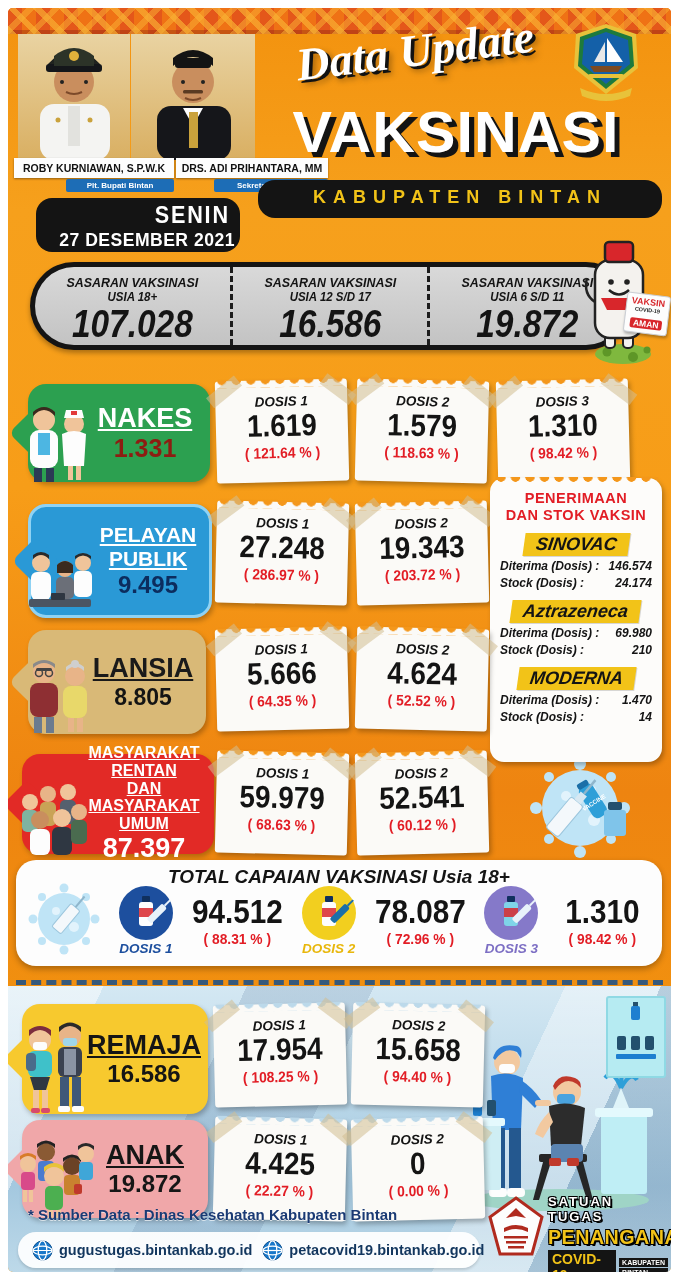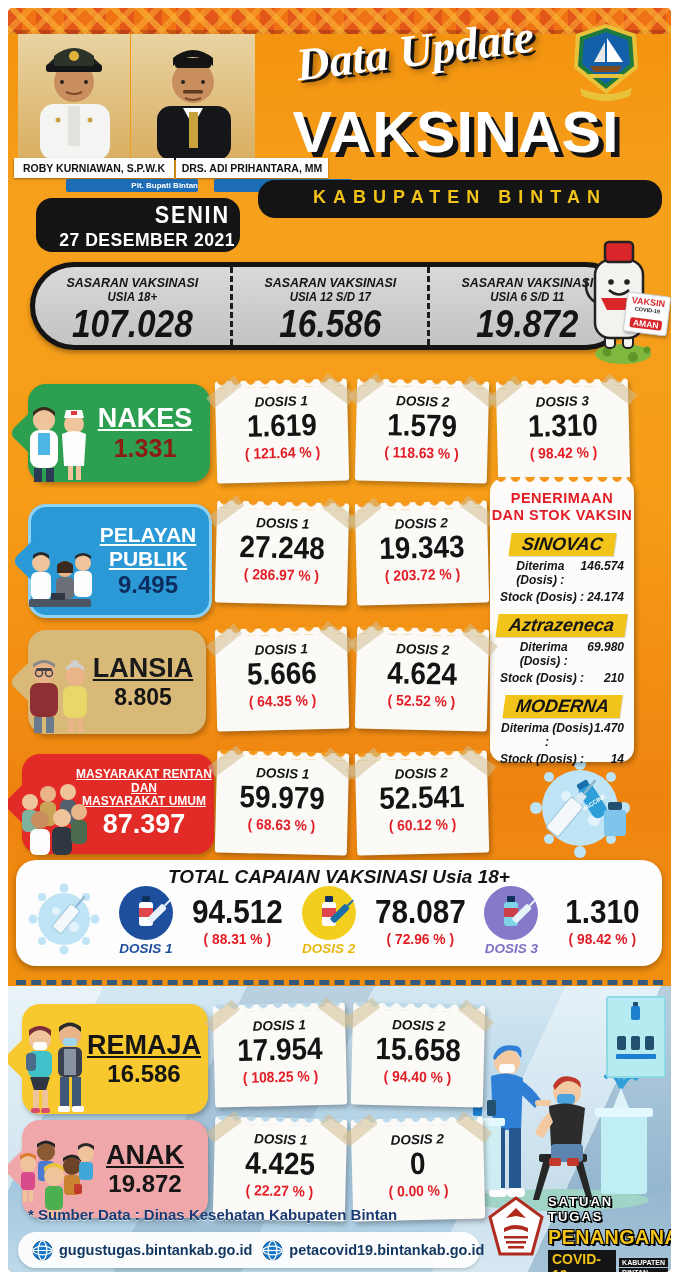--- a/index.html
+++ b/index.html
@@ -16,21 +16,21 @@
 
   
   .photo{position:absolute;top:26px;height:126px;overflow:hidden;background:linear-gradient(180deg,#e9d3a2,#d9af62);}
   .photo svg{position:absolute;bottom:0;left:0;}
   .p1{left:10px;width:112px;}
   .p2{left:123px;width:124px;}
   .plate{position:absolute;background:#fdfdfd;color:#111;font-weight:900;font-size:10.5px;line-height:20px;text-align:center;
     box-shadow:0 1px 2px rgba(0,0,0,.4);white-space:nowrap;}
   .plate1{left:6px;top:150px;width:160px;}
   .plate2{left:168px;top:150px;width:152px;}
-  .badge{position:absolute;background:#1d6db6;color:#fff;font-weight:800;font-size:8px;line-height:13px;text-align:right;border-radius:2px;padding-left:24px;}
+  .badge{position:absolute;background:#1d6db6;color:#fff;font-weight:800;font-size:8px;line-height:13px;text-align:center;border-radius:2px;}
   .badge1{left:58px;top:171px;width:108px;}
   .badge2{left:206px;top:171px;width:114px;}
 
   
   .logo{position:absolute;left:560px;top:14px;width:76px;height:82px;}
 
   
   .script-title{position:absolute;left:242px;top:16px;width:330px;text-align:center;
     font-family:"Liberation Serif",serif;font-style:italic;font-weight:700;font-size:46px;color:#fff;
     transform:rotate(-7deg);text-shadow:3px 3px 0 #121212,5px 5px 6px rgba(0,0,0,.35);}
@@ -69,21 +69,21 @@
   .cat-nakes{left:20px;top:376px;width:182px;height:98px;background:#2ca050;}
   .cat-nakes .cat-name{color:#fff;font-size:27px;padding-left:52px;}
   .cat-nakes .cat-target{color:#8d1d12;font-size:25px;padding-left:52px;}
   .cat-pelayan{left:20px;top:496px;width:178px;height:108px;background:#2a99d6;border:3px solid #8fd2f3;}
   .cat-pelayan .cat-name{color:#fff;font-size:21px;padding-left:56px;}
   .cat-pelayan .cat-target{color:#0c2c5e;font-size:24px;padding-left:56px;}
   .cat-lansia{left:20px;top:622px;width:178px;height:104px;background:#d9b977;}
   .cat-lansia .cat-name{color:#1a1a1a;font-size:27px;padding-left:52px;}
   .cat-lansia .cat-target{color:#141414;font-size:23px;padding-left:52px;}
   .cat-masy{left:14px;top:746px;width:192px;height:100px;background:#e22a26;}
-  .cat-masy .cat-name{color:#fff;font-size:12px;padding-left:52px;}
+  .cat-masy .cat-name{color:#fff;font-size:16px;padding-left:52px;}
   .cat-masy .cat-target{color:#fff;font-size:27px;padding-left:52px;}
   .cat-remaja{left:14px;top:996px;width:186px;height:110px;background:#f7c92e;}
   .cat-remaja .cat-name{color:#151515;font-size:27px;padding-left:58px;}
   .cat-remaja .cat-target{color:#151515;font-size:24px;padding-left:58px;}
   .cat-anak{left:14px;top:1112px;width:186px;height:98px;background:#f0a7a9;}
   .cat-anak .cat-name{color:#161616;font-size:27px;padding-left:60px;}
   .cat-anak .cat-target{color:#161616;font-size:24px;padding-left:60px;}
 
   
   .dose-card{position:absolute;width:132px;height:102px;background:#fbfaf7;border-radius:3px;z-index:2;
@@ -92,21 +92,21 @@
     background:radial-gradient(circle at 7px 0px,var(--notch) 4.5px,transparent 5px);background-size:14.5px 8px;background-repeat:repeat-x;}
   .r1{transform:rotate(-1.4deg);} .r2{transform:rotate(1.4deg);}
   .tape{position:absolute;width:36px;height:13px;background:rgba(209,189,146,.55);}
   .tape.tl{left:-9px;top:4px;transform:rotate(-38deg);}
   .tape.tr{right:-9px;top:4px;transform:rotate(38deg);}
   .dose-label{margin-top:14px;font-weight:900;font-style:italic;font-size:13.5px;color:#141414;}
   .dose-value{font-weight:900;font-size:31px;line-height:1.12;color:#141414;transform:scaleX(.9);}
   .dose-pct{font-weight:900;font-size:15px;color:#e21d25;transform:scaleX(.92);}
 
   
-  .stock-panel{position:absolute;left:482px;top:470px;width:144px;height:284px;background:#fdfcfa;border-radius:14px;
+  .stock-panel{position:absolute;left:482px;top:470px;width:172px;height:284px;background:#fdfcfa;border-radius:14px;
     box-shadow:2px 3px 5px rgba(0,0,0,.28);text-align:center;z-index:2;}
   .stock-panel::before{content:"";position:absolute;left:4px;right:4px;top:-1px;height:8px;
     background:radial-gradient(circle at 7px 0px,#f4971b 4.5px,transparent 5px);background-size:14.5px 8px;background-repeat:repeat-x;}
   .stock-title{margin-top:12px;color:#e21d25;font-weight:900;font-size:14.5px;line-height:1.15;white-space:pre-line;letter-spacing:.5px;}
   .vax-name{display:inline-block;background:#f2c318;color:#141414;font-weight:900;font-style:italic;font-size:18px;
     padding:1px 12px;transform:skewX(-8deg);margin-top:10px;box-shadow:1px 1px 0 rgba(0,0,0,.15);}
   .vax-row{display:flex;justify-content:space-between;padding:0 10px;margin-top:3px;
     font-weight:700;font-style:italic;font-size:12px;color:#141414;}
   .vax-row .vv{font-weight:700;}
 

